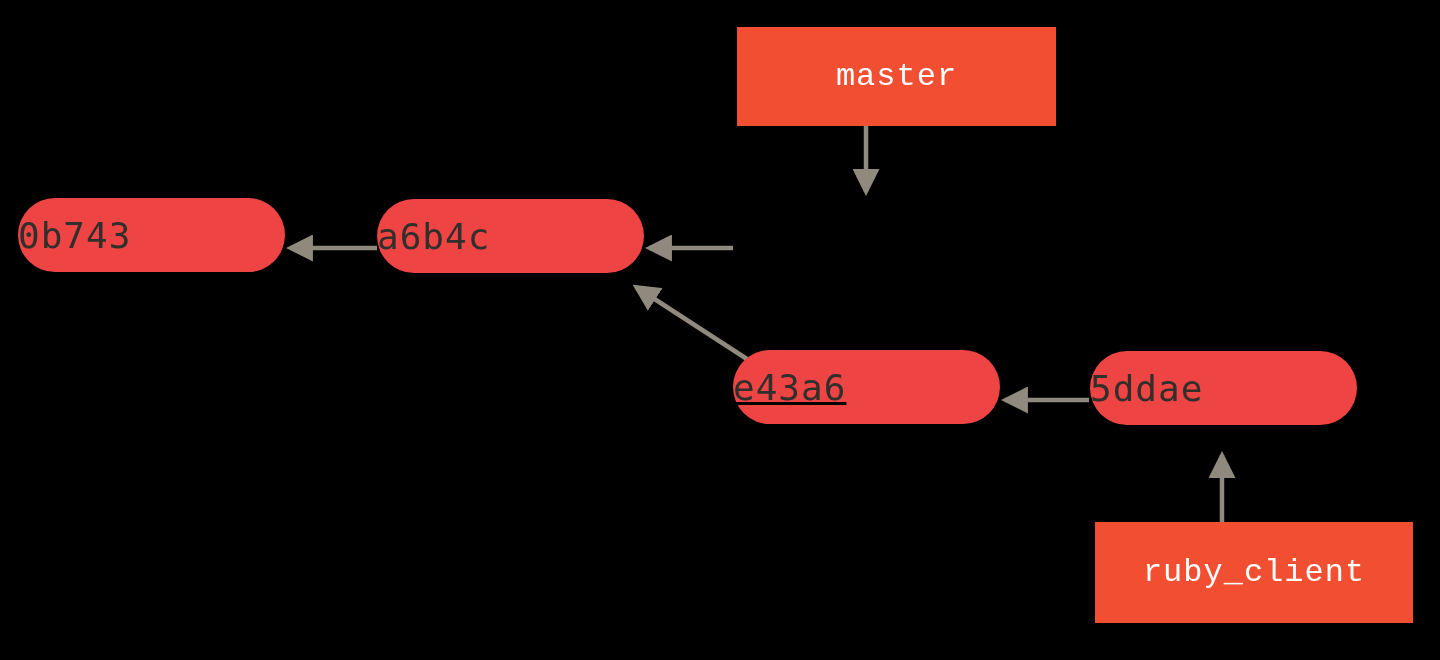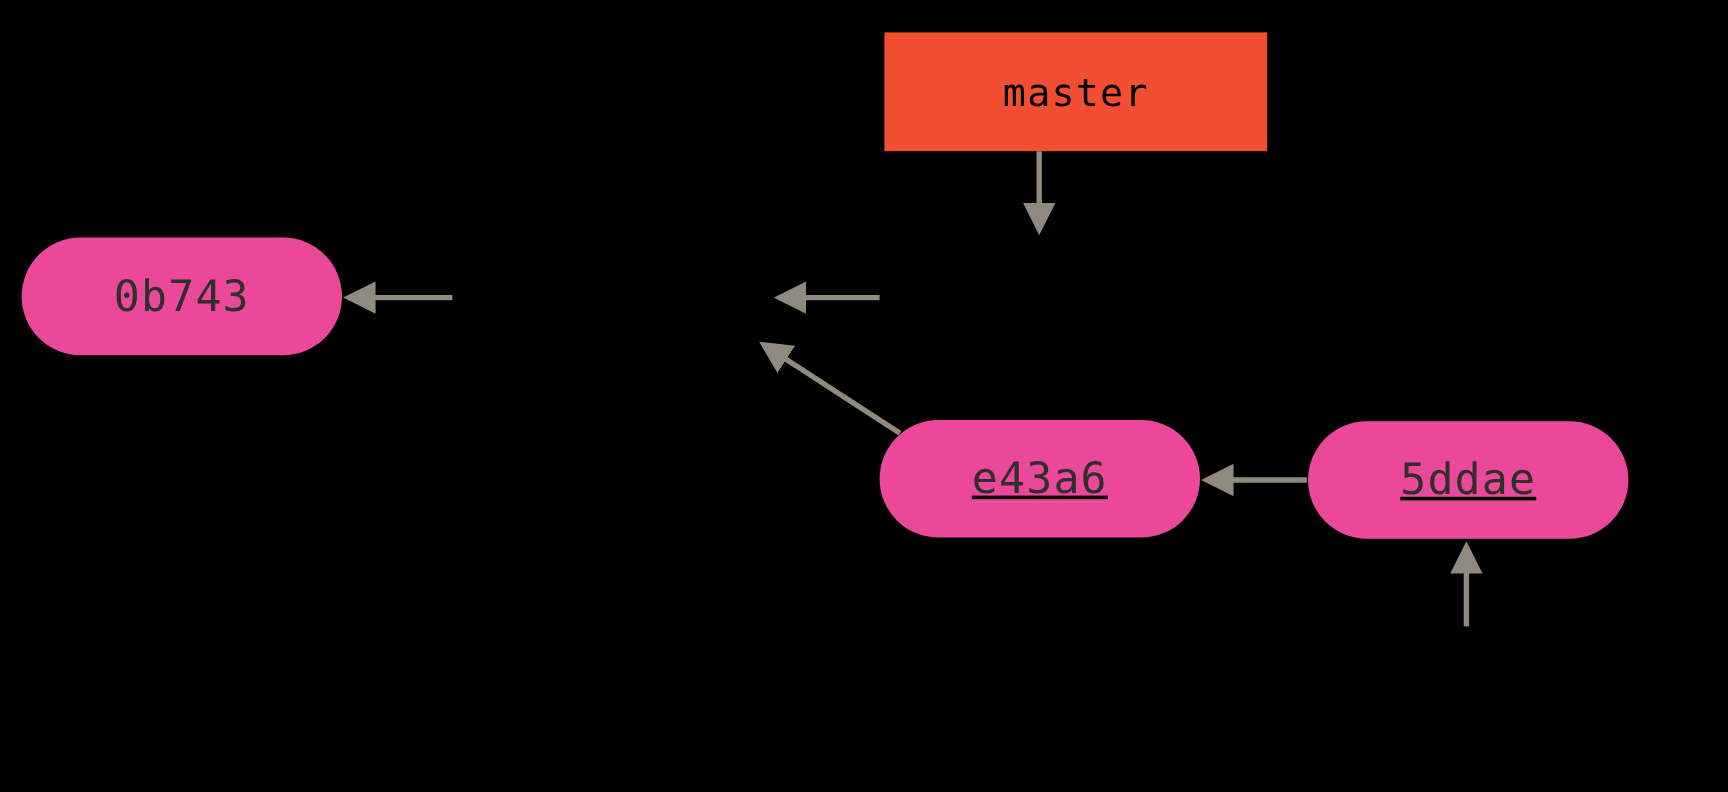--- a/index.html
+++ b/index.html
@@ -23,45 +23,46 @@
     height: 660px;
   }
   .edge {
     stroke: #8f897e;
     stroke-width: 4.5;
     fill: none;
   }
   .commit-node {
     position: absolute;
     width: 267px;
-    height: 98px;
-    background: #ec4899;
+    height: 74px;
+    background: #ef4444;
     border-radius: 49px;
     display: flex;
     align-items: center;
-    justify-content: center;
+    justify-content: flex-start;
   }
   .commit-node .label {
     font-size: 36px;
     color: #302f2b;
     letter-spacing: 1px;
   }
   .branch-box {
     position: absolute;
     width: 319px;
     height: 99px;
     background: #f14e32;
     display: flex;
     align-items: center;
     justify-content: center;
   }
   .branch-box .label {
     font-size: 32px;
-    color: #000000;
+    color: #ffffff;
     letter-spacing: 1px;
+    font-family: Liberation Mono, monospace;
   }
 </style>
 </head>
 <body>
 
 <div class="stage">
 
   <svg class="edges-layer" width="1440" height="660" viewBox="0 0 1440 660" xmlns="http://www.w3.org/2000/svg">
     <defs>
       <marker id="arrowhead" markerWidth="6" markerHeight="6" viewBox="0 0 10 10" refX="8.5" refY="5" orient="auto" markerUnits="strokeWidth">
@@ -73,28 +74,34 @@
     <line class="edge" x1="377" y1="248" x2="290" y2="248" marker-end="url(#arrowhead)"></line>
     <line class="edge" x1="750" y1="361" x2="636" y2="287" marker-end="url(#arrowhead)"></line>
     <line class="edge" x1="1089" y1="400" x2="1005" y2="400" marker-end="url(#arrowhead)"></line>
     <line class="edge" x1="1222" y1="522" x2="1222" y2="455" marker-end="url(#arrowhead)"></line>
   </svg>
 
   <div class="branch-box" style="left:737px; top:27px;">
     <span class="label">master</span>
   </div>
 
+  <div class="branch-box" style="left:1095px; top:522px; width:318px; height:101px;">
+    <span class="label">ruby_client</span>
+  </div>
 
   <div class="commit-node" style="left:18px; top:198px;">
     <span class="label">0b743</span>
   </div>
 
+  <div class="commit-node" style="left:377px; top:199px;">
+    <span class="label">a6b4c</span>
+  </div>
 
 
   <div class="commit-node" style="left:733px; top:350px;text-decoration:underline;">
     <span class="label">e43a6</span>
   </div>
 
-  <div class="commit-node" style="left:1090px; top:351px;text-decoration:underline;">
+  <div class="commit-node" style="left:1090px; top:351px;">
     <span class="label">5ddae</span>
   </div>
 
 </div>
 
 </body></html>

